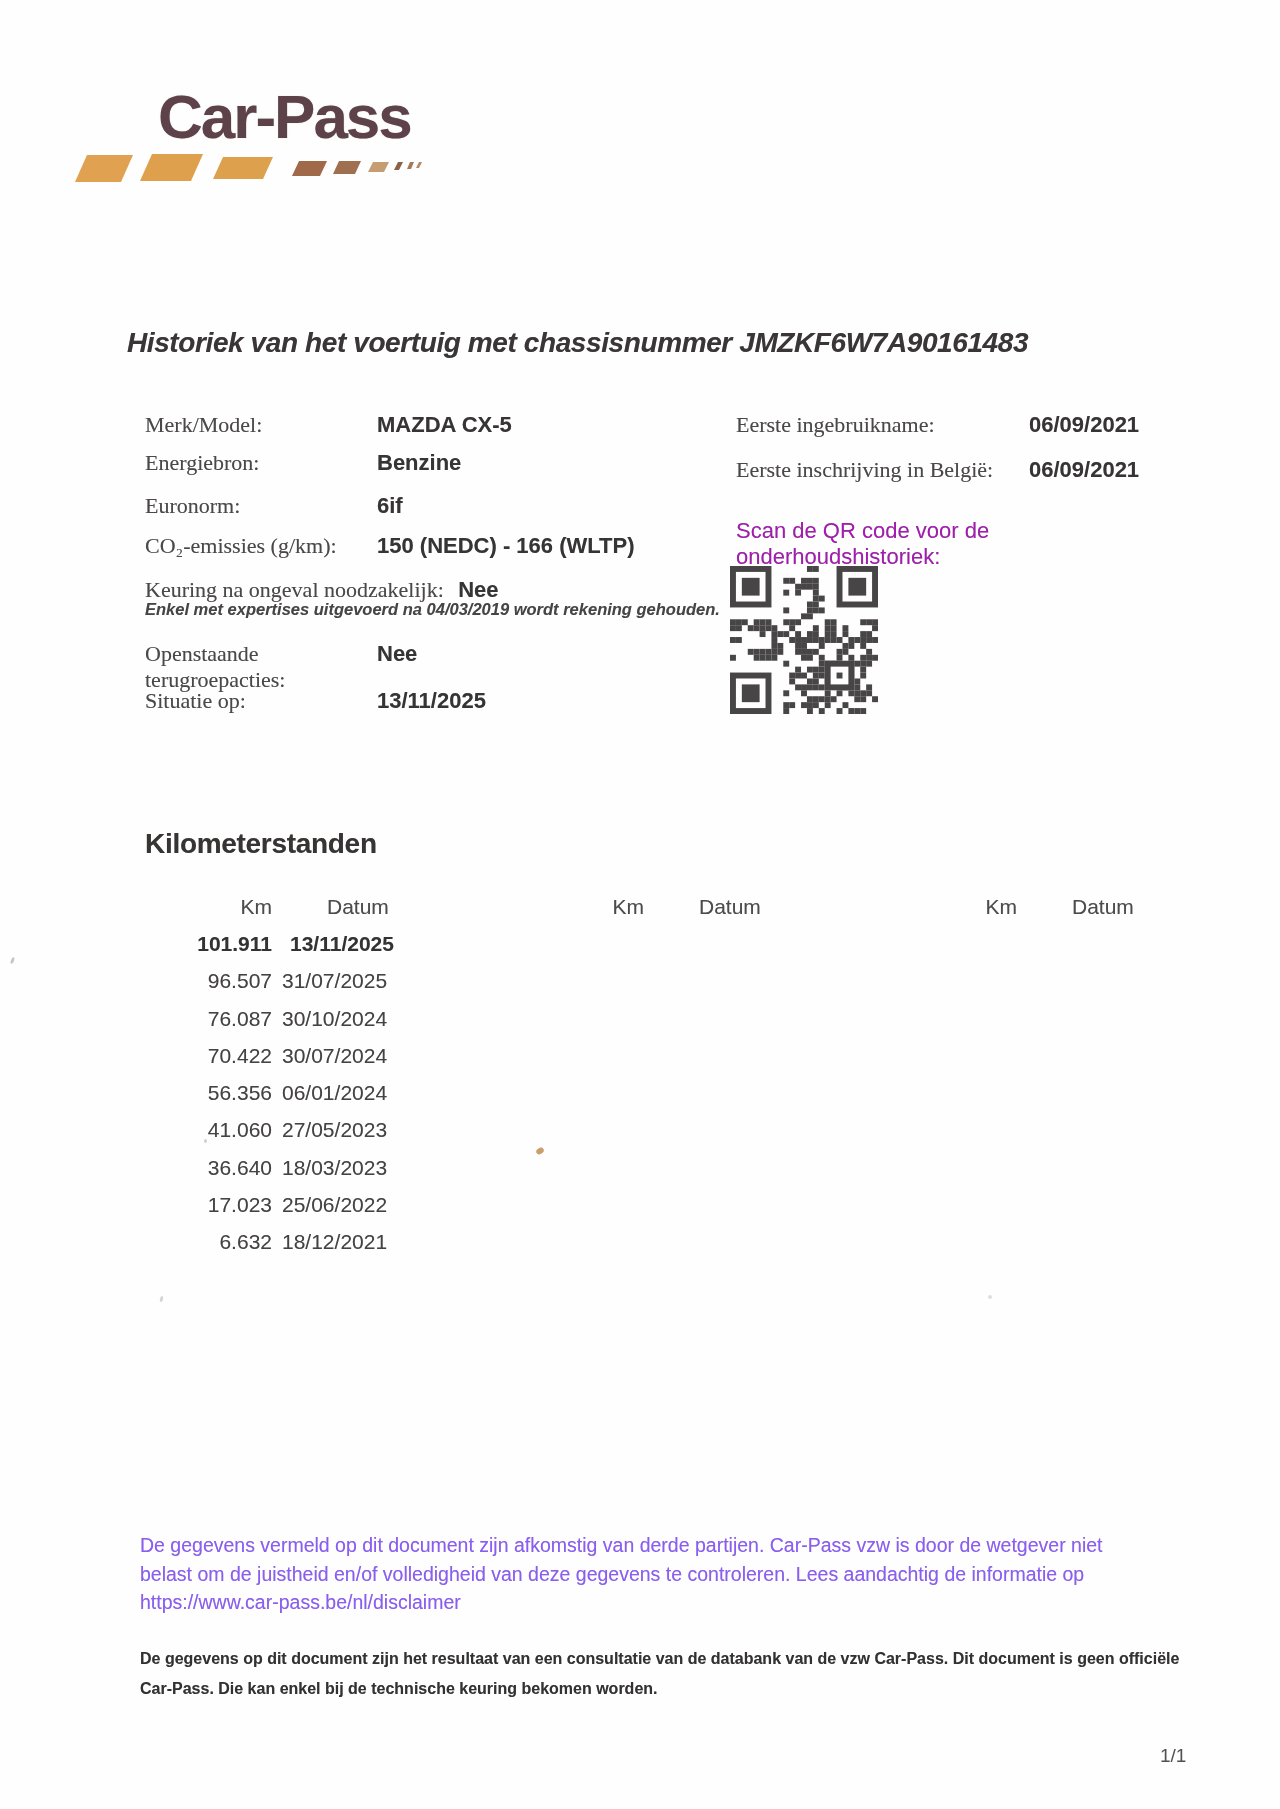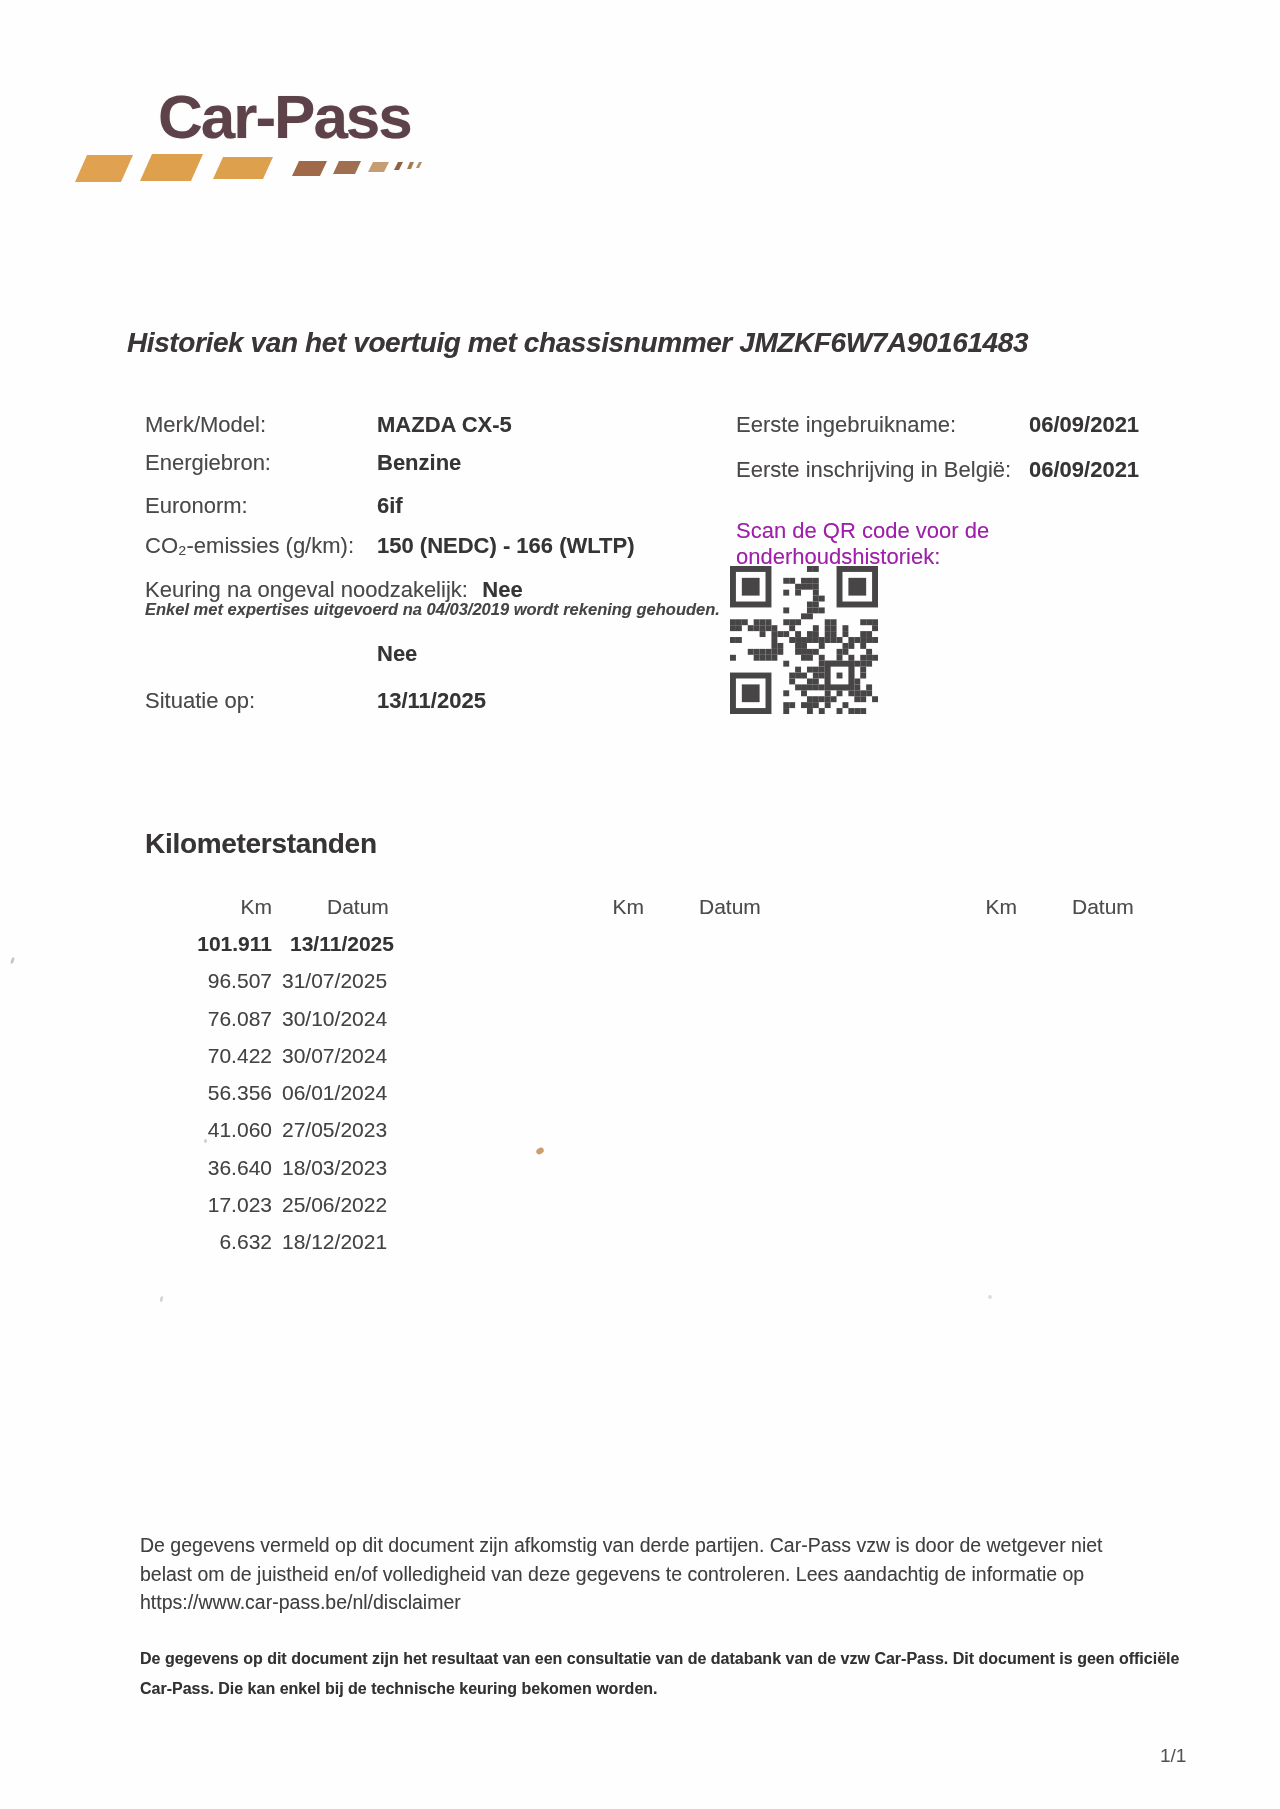--- a/index.html
+++ b/index.html
@@ -22,21 +22,21 @@
   }
   .logo-shapes{left:70px;top:146px;}
   
   .doc-title{
     left:127px;top:327px;width:980px;
     font-size:28px;font-weight:bold;font-style:italic;
     letter-spacing:-.4px;color:#3a3637;
     text-shadow:0 0 .6px rgba(58,54,55,.4);
   }
   
-  .lbl{font-size:22px;color:#4b4848;text-shadow:0 0 .5px rgba(75,72,72,.35);}
+  .lbl{font-size:22px;color:#4b4848;text-shadow:0 0 .5px rgba(75,72,72,.35);font-family:Liberation Serif, serif;}
   .val{font-size:22px;font-weight:bold;color:#363434;text-shadow:0 0 .5px rgba(54,52,52,.35);}
   .note{
     font-size:16.5px;font-style:italic;font-weight:600;color:#474444;
     text-shadow:0 0 .4px rgba(71,68,68,.3);
   }
   .wrap2{width:215px;line-height:26px;}
   
   .qr-label{font-size:22px;color:#a21caf;line-height:26px;text-shadow:0 0 .5px rgba(75,72,72,.35);}
   .qr-box{left:730px;top:566px;width:148px;height:148px;}
   
@@ -48,21 +48,21 @@
   .col-hd{font-size:21px;color:#4e4b4b;text-shadow:0 0 .5px rgba(78,75,75,.3);}
   .hd-right{text-align:right;width:100px;}
   .odo-rows{left:150px;top:925px;width:320px;}
   .odo-row{display:flex;height:37.3px;line-height:37.3px;font-size:21px;color:#454242;}
   .odo-row .odo-km{width:122px;text-align:right;text-shadow:0 0 .5px rgba(69,66,66,.3);}
   .odo-row .odo-datum{margin-left:10px;text-shadow:0 0 .5px rgba(69,66,66,.3);}
   .odo-row.first{font-weight:bold;color:#343232;gap:8px;}
   
   .footer-p1{
     left:140px;top:1531px;width:1010px;
-    font-size:19.5px;line-height:28.5px;color:#404040;
+    font-size:19.5px;line-height:28.5px;color:#8b5cf6;
     text-shadow:0 0 .5px rgba(64,61,61,.3);
   }
   .footer-p2{
     left:140px;top:1644px;width:1060px;
     font-size:16px;line-height:30px;font-weight:bold;color:#333131;
     text-shadow:0 0 .5px rgba(51,49,49,.35);
   }
   .page-num{left:1160px;top:1745px;font-size:19px;color:#535050;}
   
   .artifact{position:absolute;border-radius:50%;}
@@ -104,20 +104,21 @@
 
   <div class="abs lbl" style="left:736px;top:457px;">Eerste inschrijving in België:</div>
   <div class="abs val" style="left:1029px;top:457px;">06/09/2021</div>
 
   <div class="abs" style="left:145px;top:577px;">
     <span class="lbl">Keuring na ongeval noodzakelijk:</span>
     <span class="val" style="margin-left:10px;">Nee</span>
   </div>
   <div class="abs note" style="left:145px;top:600px;">Enkel met expertises uitgevoerd na 04/03/2019 wordt rekening gehouden.</div>
 
+  <div class="abs lbl wrap2" style="left:145px;top:641px;">Openstaande terugroepacties:</div>
   <div class="abs val" style="left:377px;top:641px;">Nee</div>
 
   <div class="abs lbl" style="left:145px;top:688px;">Situatie op:</div>
   <div class="abs val" style="left:377px;top:688px;">13/11/2025</div>
 
   <div class="abs qr-label" style="left:736px;top:518px;">Scan de QR code voor de</div>
   <div class="abs qr-label" style="left:736px;top:544px;">onderhoudshistoriek:</div>
   <div class="abs qr-box" id="qr"><svg width="148" height="148">
         <rect x="76.96" y="0" width="5.92" height="5.92" fill="#474545"></rect>
         <rect x="82.88" y="0" width="5.92" height="5.92" fill="#474545"></rect>

